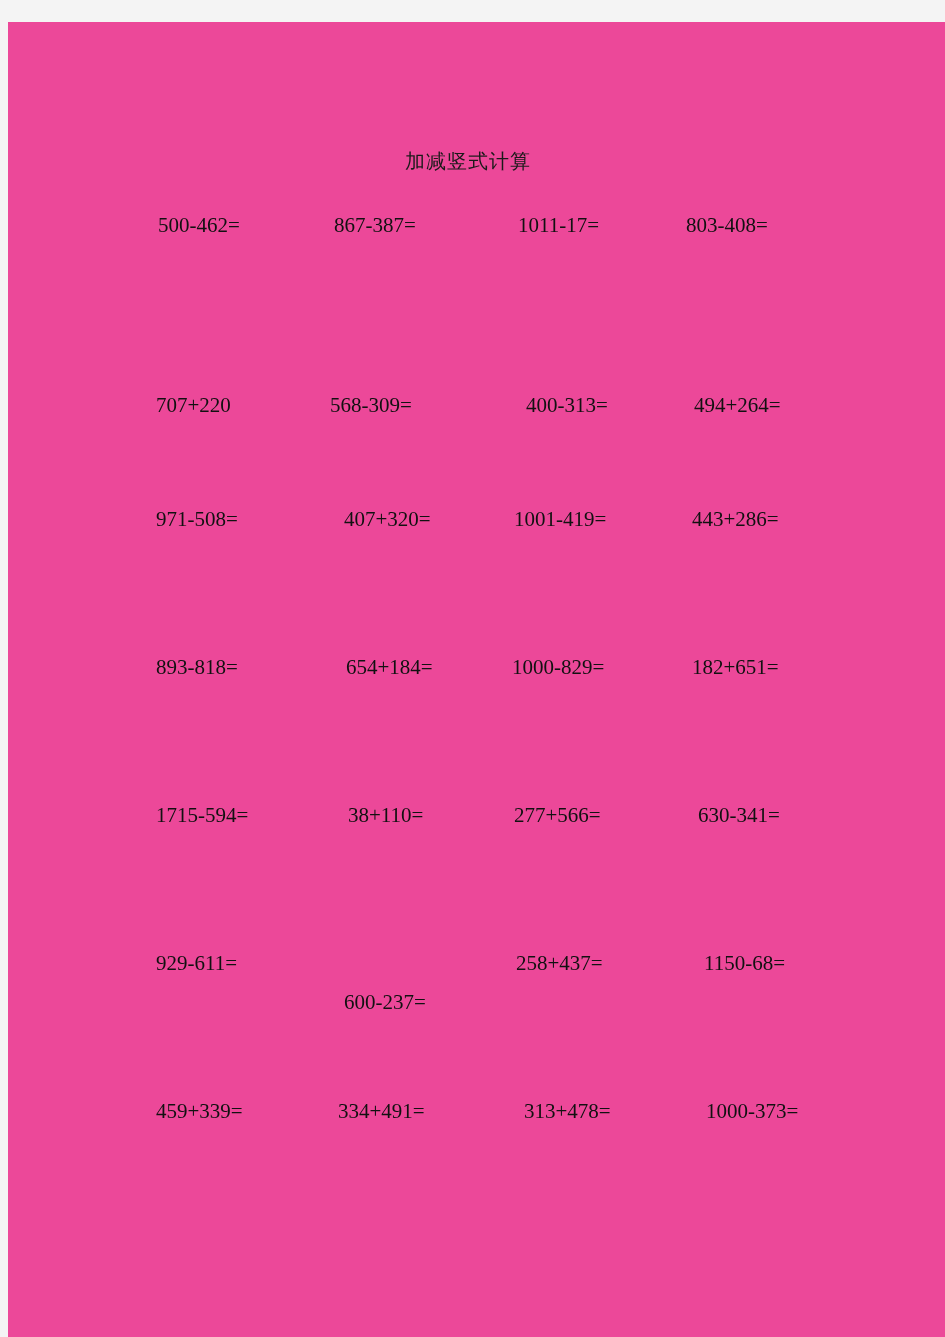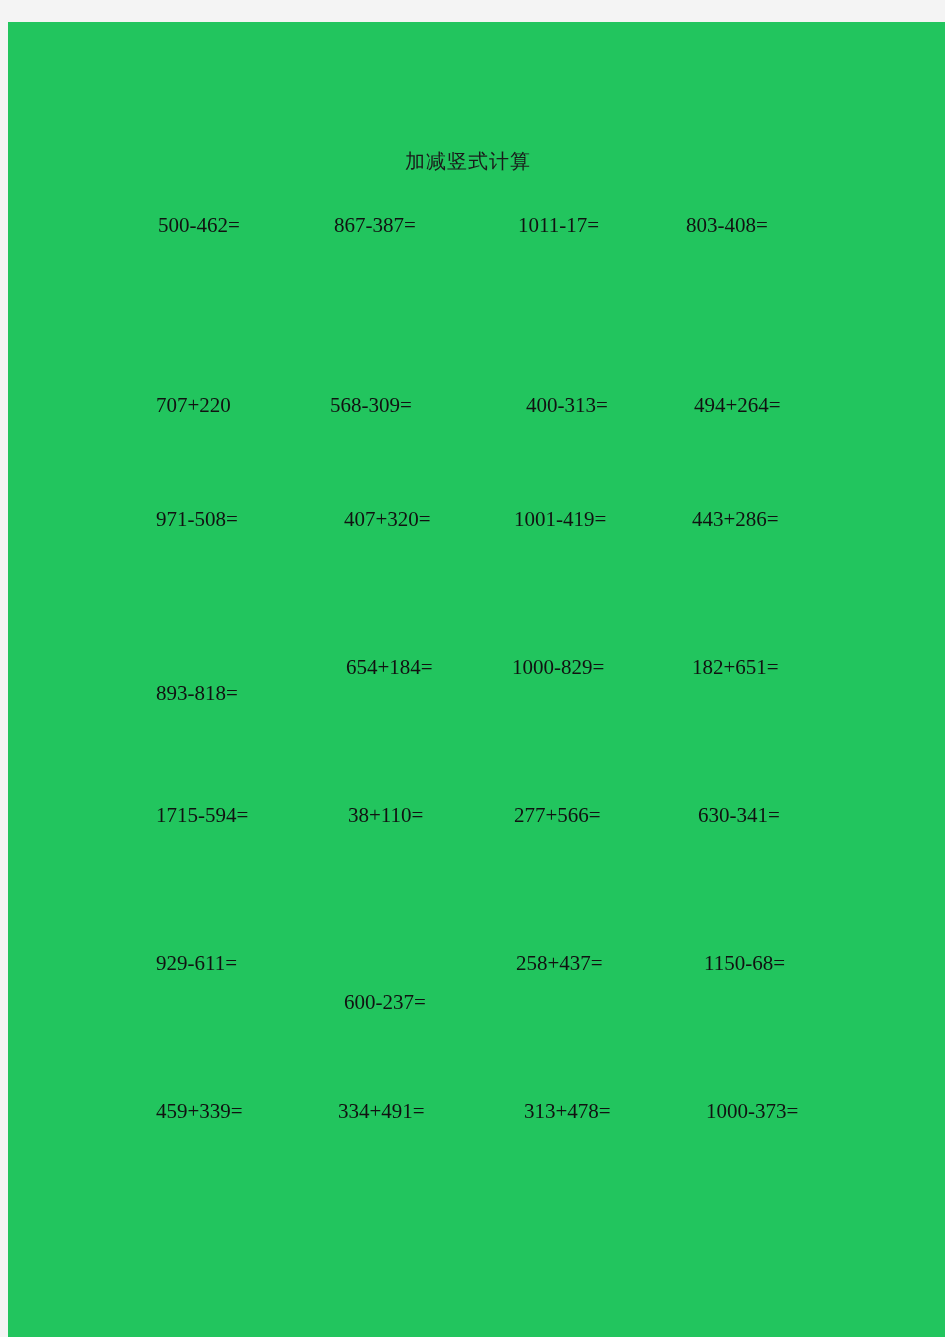--- a/index.html
+++ b/index.html
@@ -12,21 +12,21 @@
     height: 1337px;
     overflow: hidden;
     font-family: "Liberation Serif", serif;
   }
   #page {
     position: absolute;
     left: 8px;
     top: 22px;
     width: 937px;
     height: 1315px;
-    background: #22c55e;
+    background: #ec4899;
   }
   #worksheet-title {
     position: absolute;
     left: 0;
     top: 126px;
     width: 920px;
     text-align: center;
     font-family: "DejaVu Sans", "Liberation Sans", sans-serif;
     font-size: 20px;
     color: #1a1a1a;
@@ -62,21 +62,21 @@
   .r1 .col-0 { left: 148px; }
   .r1 .col-1 { left: 322px; }
   .r1 .col-2 { left: 518px; }
   .r1 .col-3 { left: 686px; }
 
   .r2 .col-0 { left: 148px; }
   .r2 .col-1 { left: 336px; }
   .r2 .col-2 { left: 506px; }
   .r2 .col-3 { left: 684px; }
 
-  .r3 .col-0 { left: 148px; margin-top: 26px; }
+  .r3 .col-0 { left: 148px; }
   .r3 .col-1 { left: 338px; }
   .r3 .col-2 { left: 504px; }
   .r3 .col-3 { left: 684px; }
 
   .r4 .col-0 { left: 148px; }
   .r4 .col-1 { left: 340px; }
   .r4 .col-2 { left: 506px; }
   .r4 .col-3 { left: 690px; }
 
   .r5 .col-0 { left: 148px; }

